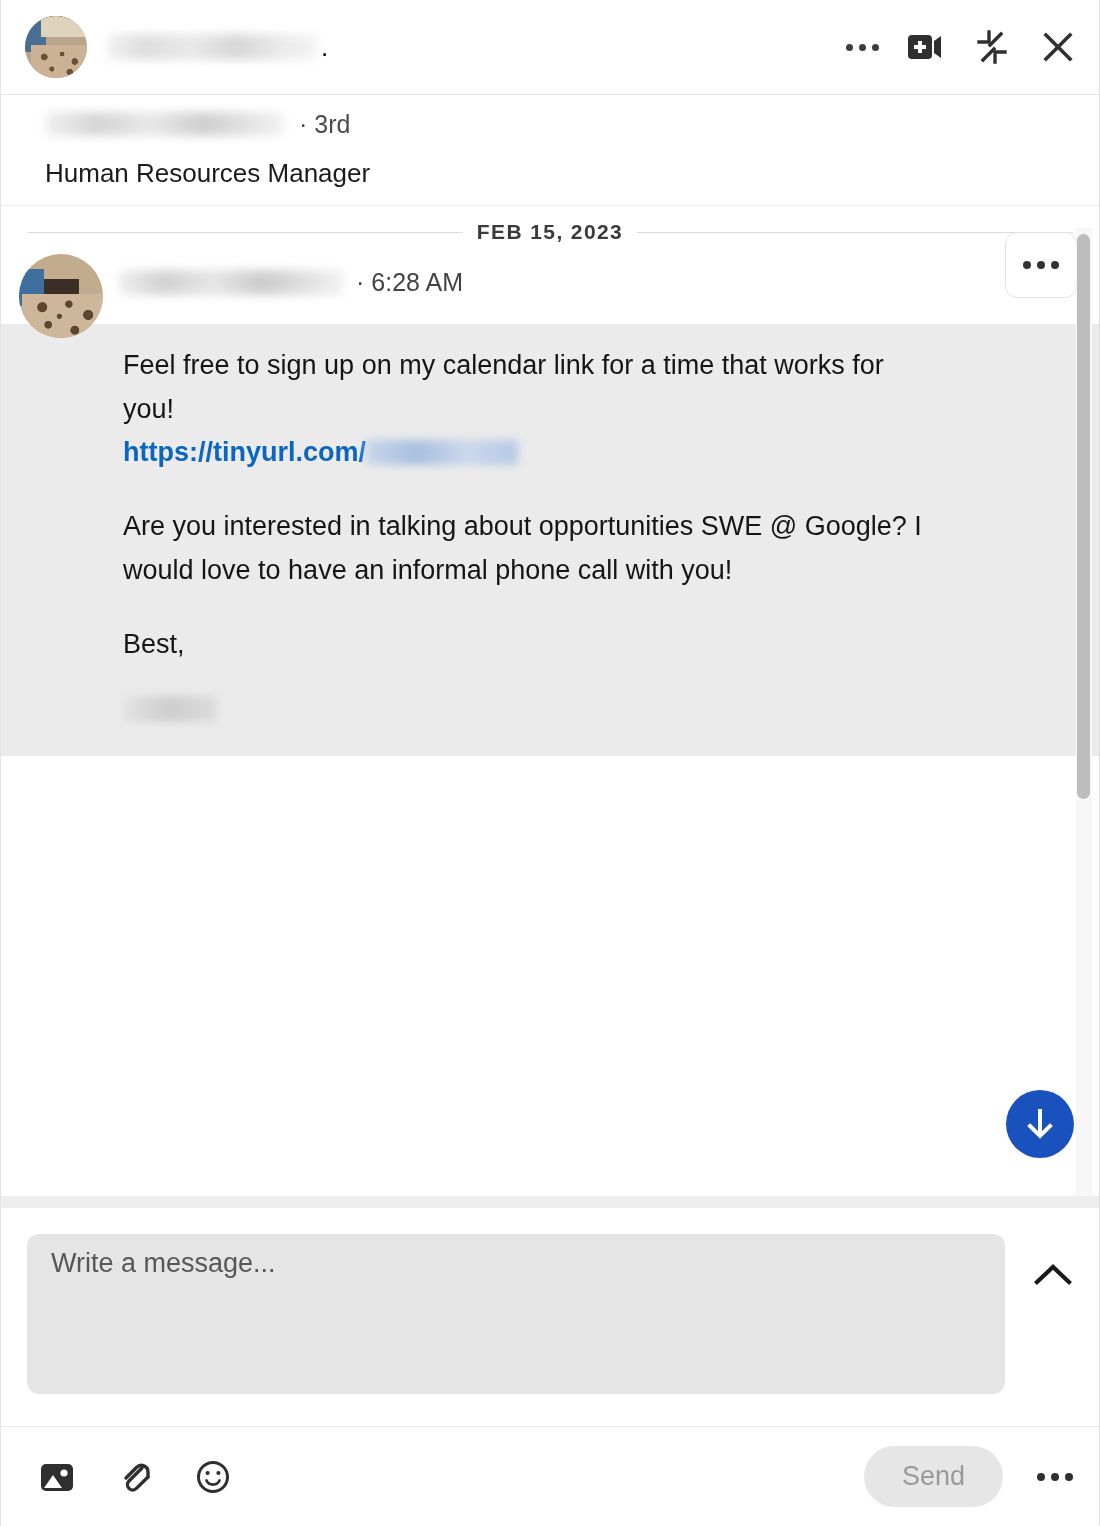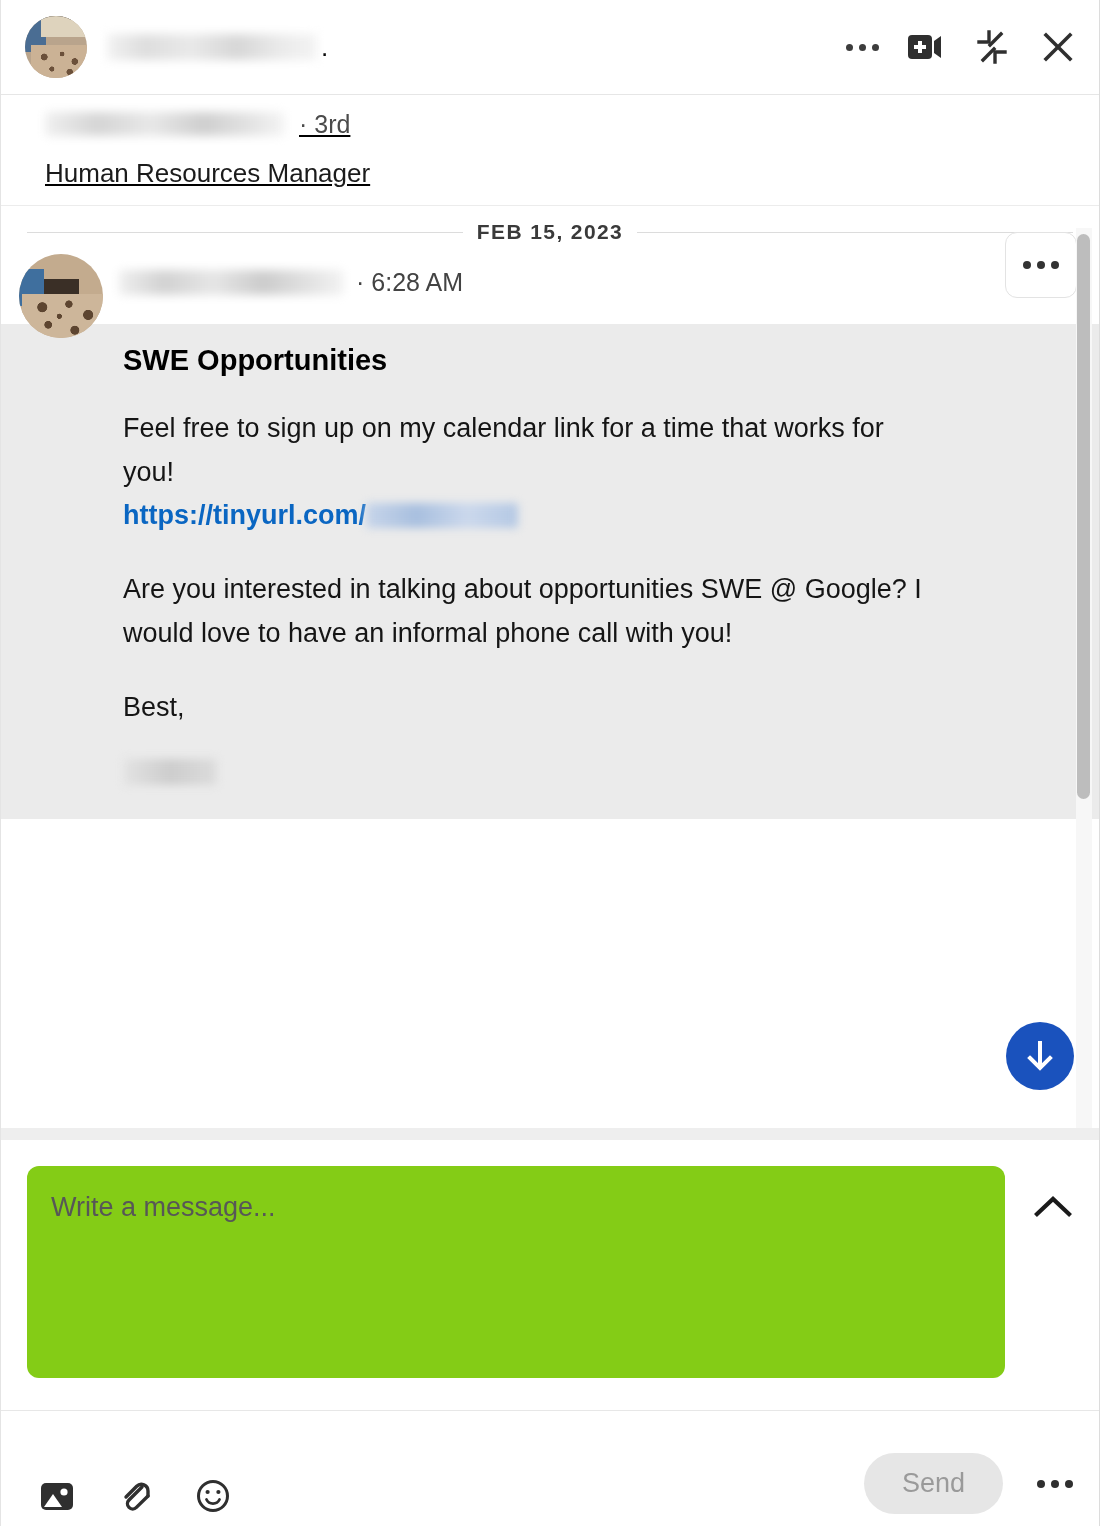--- a/index.html
+++ b/index.html
@@ -59,21 +59,20 @@
     display: flex; align-items: center; justify-content: center;
     color: #404040;
   }
   .dots-h { display: flex; gap: 6px; align-items: center; }
   .dots-h i { width: 7px; height: 7px; border-radius: 50%; background: #3d3d3d; display: block; }
 
   
   .participant {
     padding: 14px 24px 16px 44px;
     background: #ffffff;
-    text-decoration: underline;
   }
   .p-line1 { display: flex; align-items: center; height: 30px; }
   .p-blur-name {
     width: 240px; height: 24px;
     background: linear-gradient(90deg,#f0f0f0 0%,#d5d5d5 22%,#e8e8e8 44%,#cfcfcf 66%,#e6e6e6 88%,#f5f5f5 100%);
     filter: blur(5px); border-radius: 2px;
   }
   .p-degree { font-size: 25px; color: #4b4b4b; margin-left: 14px; }
   .p-title { font-size: 26px; color: #1b1b1b; margin-top: 19px; }
 
@@ -182,37 +181,37 @@
 
   .thread-sep { height: 12px; background: #eeeeee; flex: 0 0 12px; }
 
   
   .compose-area {
     flex: 0 0 auto; background: #ffffff;
     padding: 26px 24px 0 26px;
     display: flex; align-items: flex-start;
   }
   .compose-box {
-    flex: 1 1 auto; height: 212px;
-    background: #84cc16; border-radius: 12px;
-    padding: 26px 24px; cursor: text;
+    flex: 1 1 auto; height: 160px;
+    background: #e5e5e5; border-radius: 12px;
+    padding: 14px 24px; cursor: text;
   }
   .compose-placeholder { font-size: 27px; color: #575757; }
   .collapse-btn {
     flex: 0 0 auto; margin-left: 26px; margin-top: 26px;
     background: none; border: none; cursor: pointer; color: #1a1a1a;
   }
 
   
   .toolbar {
     flex: 0 0 auto; margin-top: 32px;
     border-top: 1px solid #e7e7e7;
-    height: 116px;
-    display: flex; align-items: flex-end;
-    padding: 0 26px 12px 38px;
+    height: 100px;
+    display: flex; align-items: center;
+    padding: 0 26px 0 38px;
   }
   .tool-left { display: flex; align-items: center; gap: 42px; }
   .tool-right { margin-left: auto; display: flex; align-items: center; gap: 34px; }
   .send-btn {
     background: #e6e6e6; color: #9a9a9a; border: none;
     font-size: 27px; font-family: "Liberation Sans", sans-serif;
     padding: 15px 38px; border-radius: 34px; cursor: default;
   }
   .tool-right .dots-h i { background: #2f2f2f; width: 8px; height: 8px; }
 </style>
@@ -303,21 +302,20 @@
       <button class="msg-menu-btn">
         <span class="dots-h">
             <i></i>
             <i></i>
             <i></i>
           </span>
       </button>
     </div>
 
     <div class="bubble">
-      <div class="subject">SWE Opportunities</div>
       <div class="body-text">
         <p>
           <span>Feel free to sign up on my calendar link for a time that works for you!</span><br>
           <a href="#" class="link">https://tinyurl.com/</a><span class="link-blur"></span>
         </p>
         <p>Are you interested in talking about opportunities SWE @ Google? I would love to have an informal phone call with you!</p>
         <p>
           <span>Best,</span>
         </p>
         <div class="sig-blur-1"></div>

